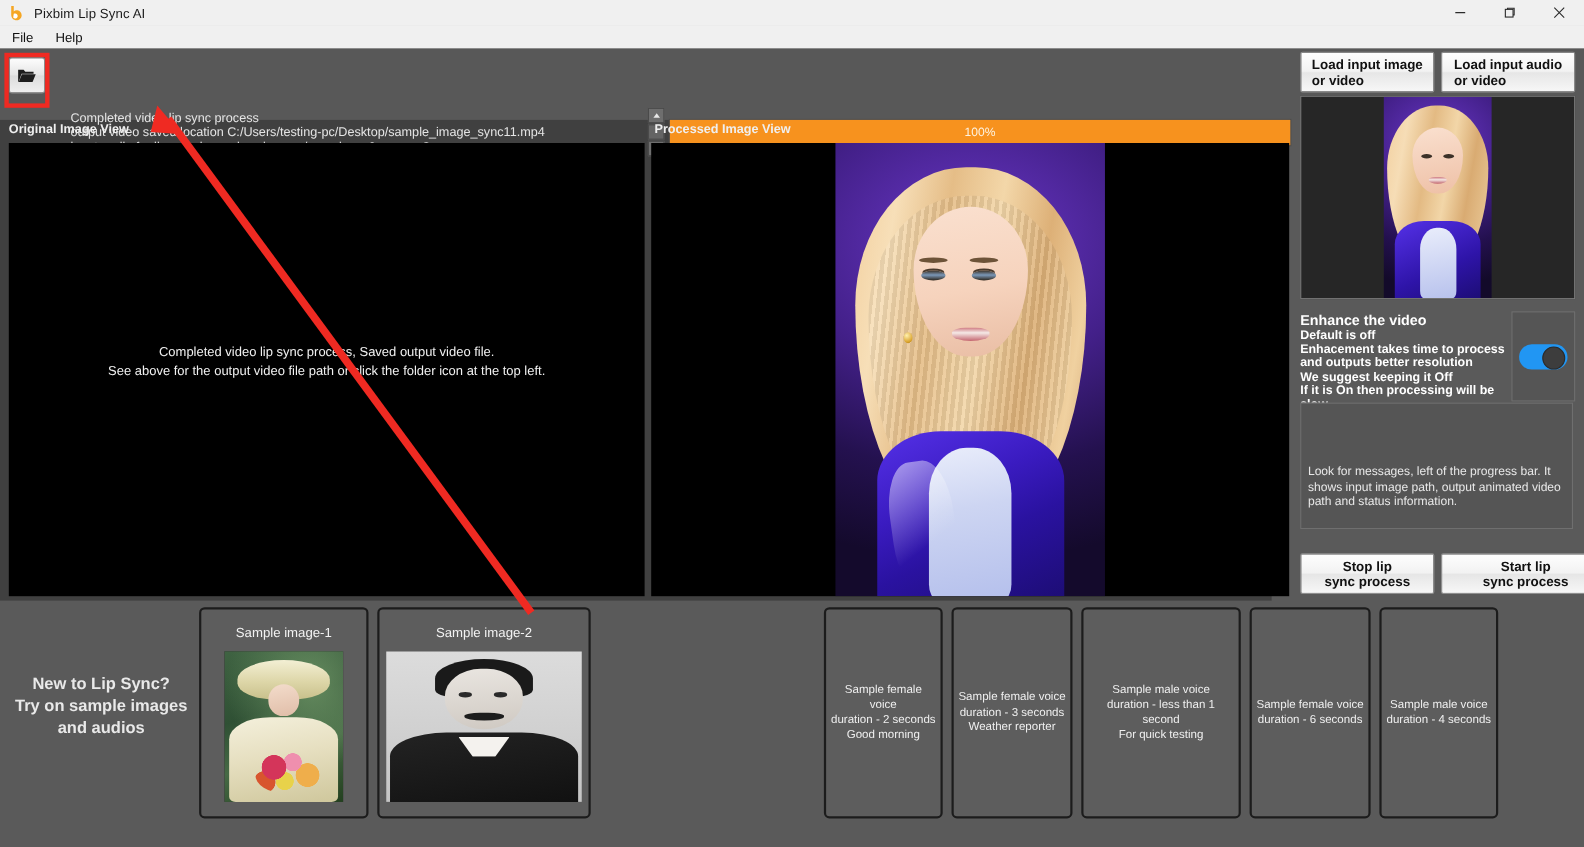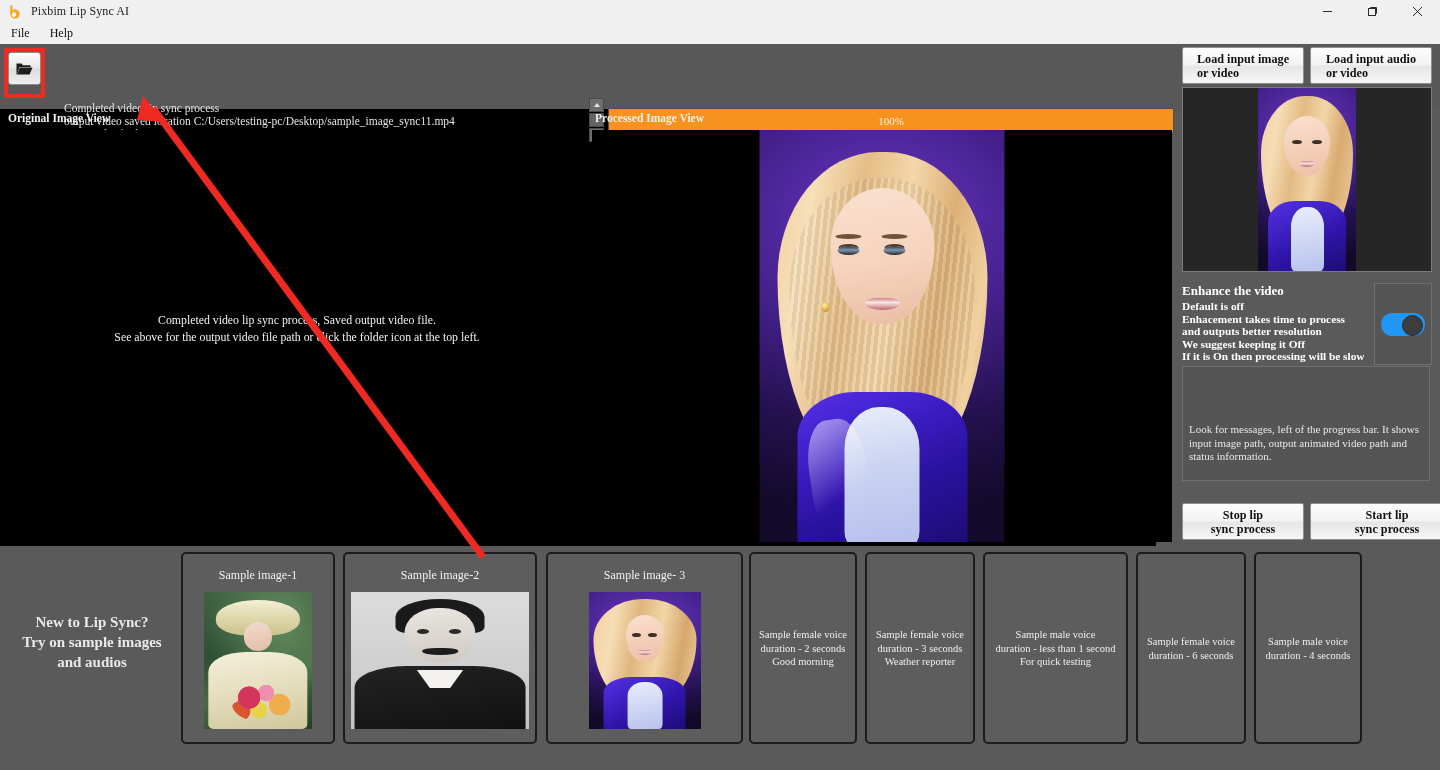--- a/index.html
+++ b/index.html
@@ -7,22 +7,21 @@
     margin: 0; padding: 0;
     width: 1440px; height: 770px;
     overflow: hidden;
     background: #5a5a5a;
     font-family: "Liberation Sans", sans-serif;
     -webkit-font-smoothing: antialiased;
   }
   #app {
     position: relative;
     width: 1156px; height: 770px;
-    background: #000000;
-    font-family: Liberation Serif, serif;
+    background: #404040;
   }
 
   
   .titlebar {
     position: absolute; left: 0; top: 0;
     width: 1440px; height: 23px;
     background: #f0f0f0;
     border-bottom: 1px solid #dedede;
     display: flex; align-items: center;
   }
@@ -688,33 +687,20 @@
         <div class="t-face"></div>
         <div class="t-eye l"></div>
         <div class="t-eye r"></div>
         <div class="t-stache"></div>
         <div class="t-suit"></div>
         <div class="t-collar"></div>
       </div>
     </div>
   </div>
 
-  <div class="card" style="left:546px;width:197px;">
-    <div class="card-title">Sample image- 3</div>
-    <div class="card-thumb" style="width:112px;">
-      <div class="th3">
-        <div class="s-hair"></div>
-        <div class="s-face"></div>
-        <div class="s-eye l"></div>
-        <div class="s-eye r"></div>
-        <div class="s-mouth"></div>
-        <div class="s-jacket"></div>
-      </div>
-    </div>
-  </div>
 
   <div class="card" style="left:749px;width:108px;">
     <div class="audio-text">Sample female voice<br>duration - 2 seconds<br>Good morning</div>
   </div>
   <div class="card" style="left:865px;width:110px;">
     <div class="audio-text">Sample female voice<br>duration - 3 seconds<br>Weather reporter</div>
   </div>
   <div class="card" style="left:983px;width:145px;">
     <div class="audio-text">Sample male voice<br>duration - less than 1 second<br>For quick testing</div>
   </div>

